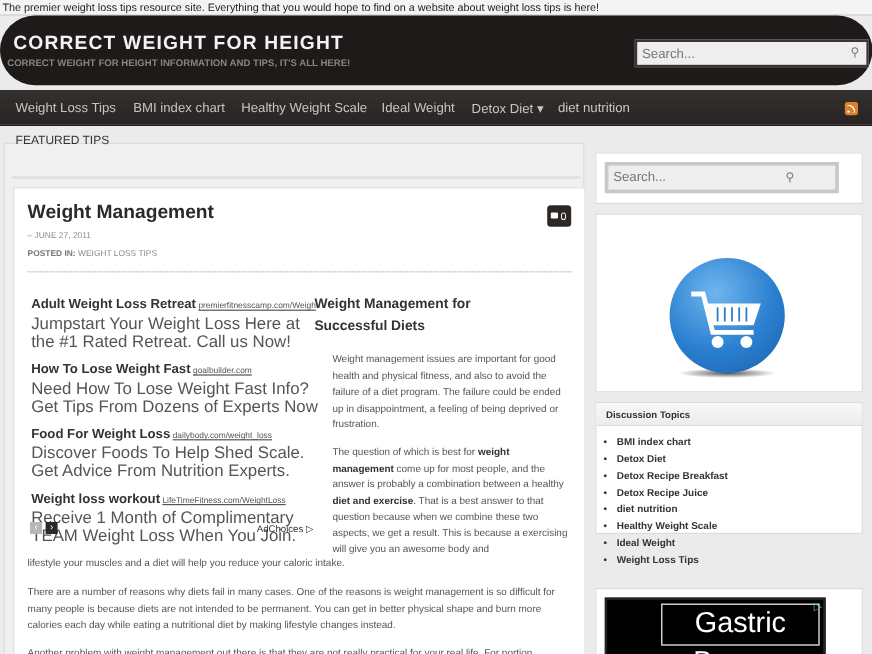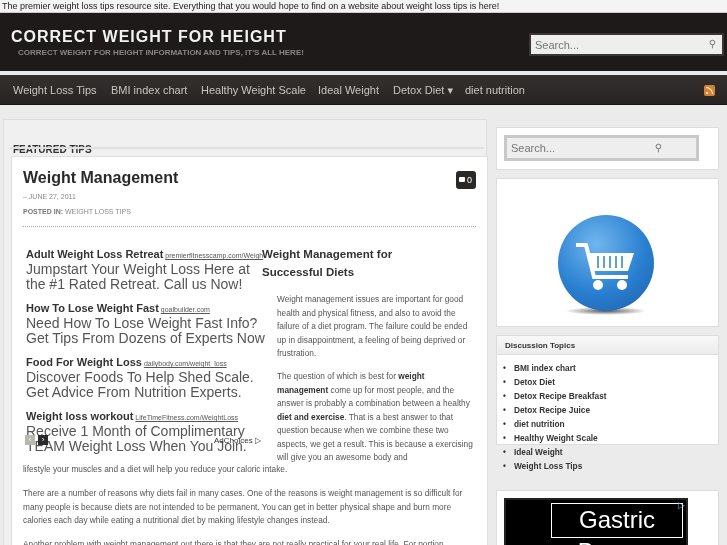--- a/index.html
+++ b/index.html
@@ -1,32 +1,32 @@
 <!DOCTYPE html>
 <html><head>
 <meta charset="utf-8">
 <style>
   * { box-sizing: border-box; margin: 0; padding: 0; }
   html, body { width: 727px; height: 545px; overflow: hidden; }
   body { font-family: "Liberation Sans", sans-serif; background: #ebebeb; color: #444; position: relative; }
   .topbar { position: absolute; left: 0; top: 0; width: 727px; height: 13px; background: #f4f4f4; font-size: 9px; color: #222; line-height: 12px; padding-left: 2px; border-bottom: 1px solid #ccc; white-space: nowrap; overflow: hidden; }
-  .header { position: absolute; left: 0; top: 13px; width: 727px; height: 58px; background: #1d1a19; }
+  .header { position: absolute; left: 0; top: 13px; width: 727px; height: 58px; background: #1d1a19; border-radius: 30px; }
   .site-title { position: absolute; left: 11px; top: 15px; font-size: 16px; font-weight: bold; color: #f2f2f2; letter-spacing: 1px; }
-  .site-tagline { position: absolute; left: 18px; top: 35px; font-size: 8px; font-weight: bold; color: #8a8480; }
+  .site-tagline { position: absolute; left: 6px; top: 35px; font-size: 8px; font-weight: bold; color: #8a8480; }
   .hdr-search { position: absolute; left: 529px; top: 20px; width: 195px; height: 23px; background: #eeeeee; border: 2px solid #3a3634; }
   .hdr-search input { border: none; background: transparent; width: 170px; height: 19px; padding-left: 4px; font-family: "Liberation Sans", sans-serif; font-size: 11px; color: #333; outline: none; }
   .search-icon { position: absolute; right: 6px; top: 3px; font-size: 10px; color: #777; }
   .nav { position: absolute; left: 0; top: 75px; width: 727px; height: 30px; background: linear-gradient(#34302e, #282423); border-bottom: 1px solid #1a1716; }
   .nav-item { position: absolute; top: 9px; font-size: 11px; color: #c8c4c0; white-space: nowrap; cursor: pointer; }
   .rss-icon { position: absolute; left: 704px; top: 85px; width: 11px; height: 11px; background: #d8822e; border-radius: 2px; }
   .rss-icon::before { content: ""; position: absolute; left: 2px; bottom: 2px; width: 2px; height: 2px; background: #fff; border-radius: 50%; }
   .rss-icon::after { content: ""; position: absolute; left: 2px; bottom: 2px; width: 6px; height: 6px; border-top: 1.5px solid #fff; border-right: 1.5px solid #fff; border-radius: 0 7px 0 0; }
 
   .main-panel { position: absolute; left: 3px; top: 119px; width: 484px; height: 440px; background: #f0f0f0; border: 1px solid #dcdcdc; }
-  .featured-title { position: absolute; left: 13px; top: 144px; font-size: 10px; font-weight: bold; color: #333; }
+  .featured-title { position: absolute; left: 13px; top: 112px; font-size: 10px; font-weight: normal; color: #333; }
   .featured-rule { position: absolute; left: 10px; top: 147px; width: 474px; height: 2px; background: #e0e0e0; }
   .article { position: absolute; left: 11px; top: 156px; width: 477px; height: 400px; background: #fff; border: 1px solid #dedede; }
   .art-title { position: absolute; left: 23px; top: 169px; font-size: 16px; font-weight: bold; color: #2a2a2a; }
   .comment-badge { position: absolute; left: 456px; top: 171px; width: 20px; height: 18px; background: #2c2826; border-radius: 3px; color: #fff; font-size: 9px; line-height: 18px; padding-left: 3px; cursor: pointer; }
   .comment-badge .bubble { display: inline-block; width: 6px; height: 5px; background: #fff; border-radius: 1px; margin-right: 2px; position: relative; top: -1px; }
   .art-date { position: absolute; left: 23px; top: 193px; font-size: 7px; color: #8a8a8a; }
   .art-posted { position: absolute; left: 23px; top: 208px; font-size: 7px; color: #8a8a8a; }
   .art-posted b { color: #777; }
   .art-posted a { color: #8a8a8a; text-decoration: none; }
   .dotted-rule { position: absolute; left: 23px; top: 226px; width: 453px; border-top: 1px dotted #aaa; }

